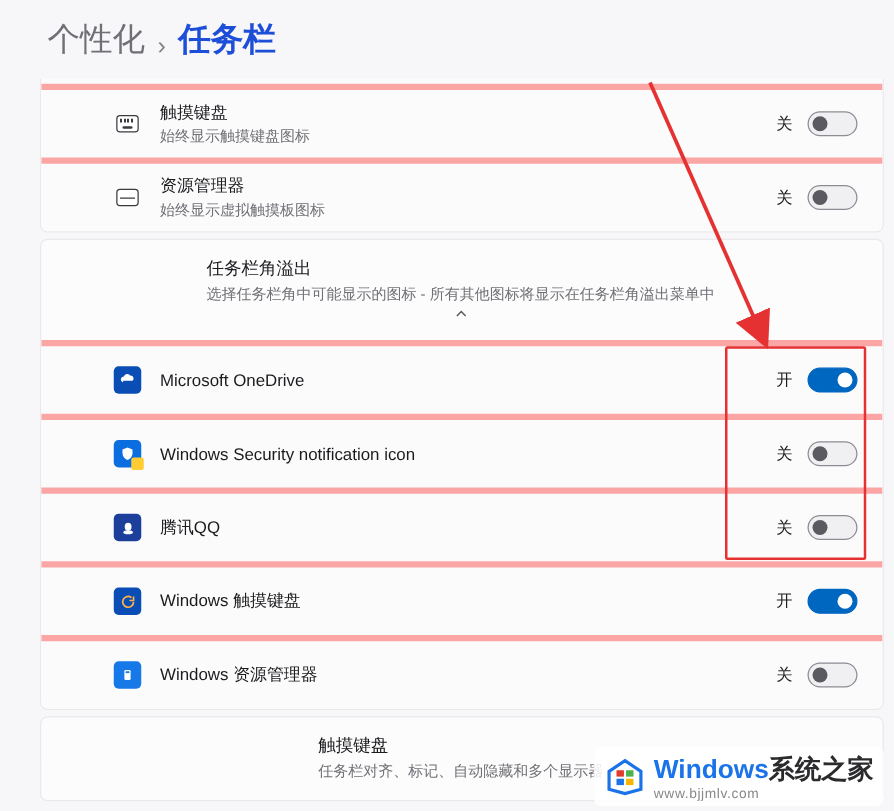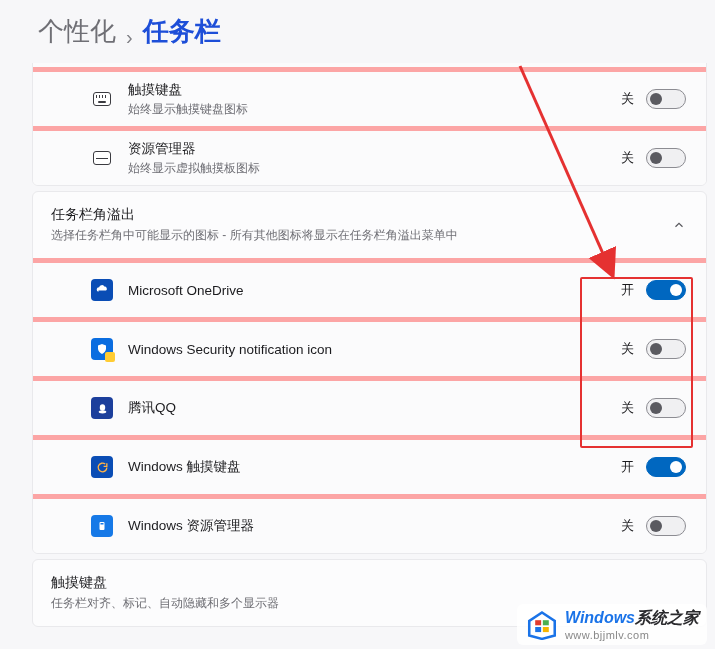--- a/index.html
+++ b/index.html
@@ -45,20 +45,21 @@
     border-radius: 6px;
     margin-bottom: 5px;
     overflow: hidden;
   }
   .group + .group { margin-top: 4px; }
   .group-header {
     display: flex;
     align-items: center;
     padding: 14px 20px 14px 18px;
     cursor: default;
+    flex-direction: column;
   }
   .group-header .gh-text { flex: 1; }
   .group-header .gh-title {
     font-size: 14px;
     color: #1b1b1e;
   }
   .group-header .gh-sub {
     font-size: 12px;
     color: #6f6f75;
     margin-top: 3px;
@@ -224,21 +225,21 @@
     gap:6px;
     background: rgba(255,255,255,0.85);
     padding: 4px 8px;
     border-radius: 6px;
     z-index: 20;
   }
   .wm .wlogo {
     width: 34px; height: 30px;
     position: relative;
   }
-  .wm .wtext .l1 { font-size: 16px; font-weight:700;font-style:italic; }
+  .wm .wtext .l1 { font-size: 21px; font-weight:700; }
   .wm .wtext .l1 .b { color:#1a73e8; }
   .wm .wtext .l1 .k { color:#2b2b2e; }
   .wm .wtext .l2 { font-size: 11px; color:#888; letter-spacing:0.5px; }
 </style>
 </head>
 <body>
 
 <div class="breadcrumb">
   <span class="parent">个性化</span>
   <span class="sep">›</span>

